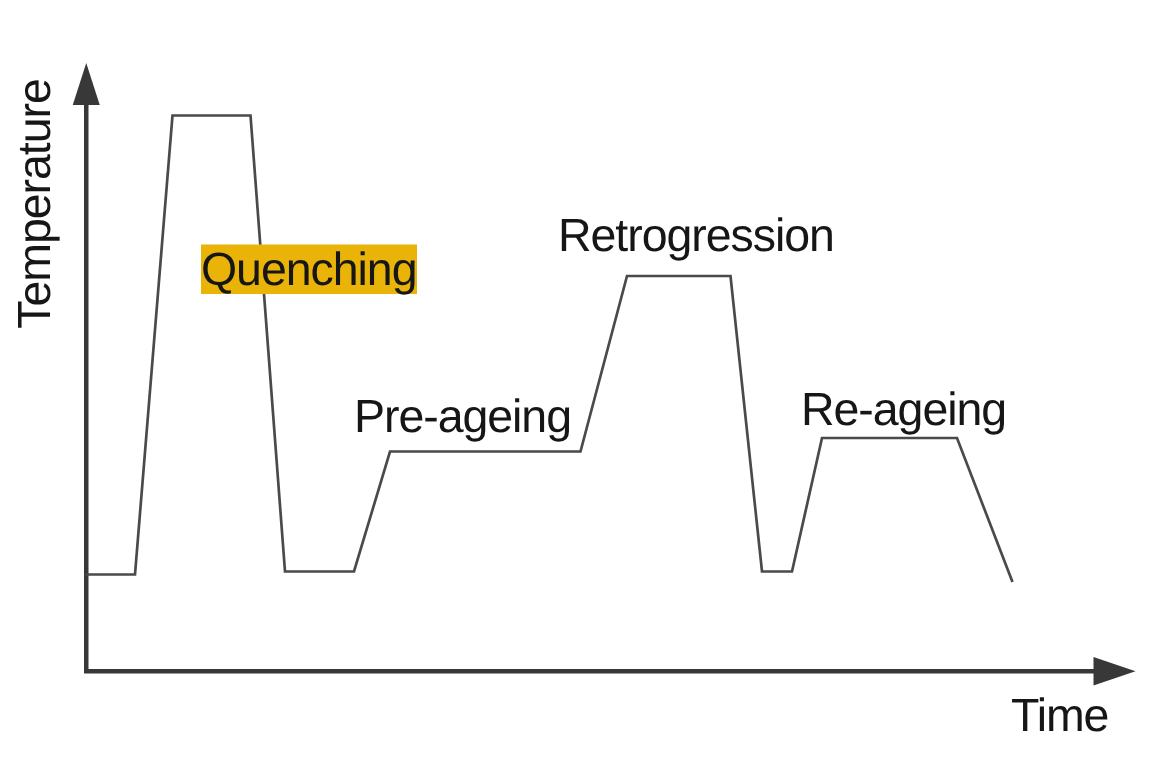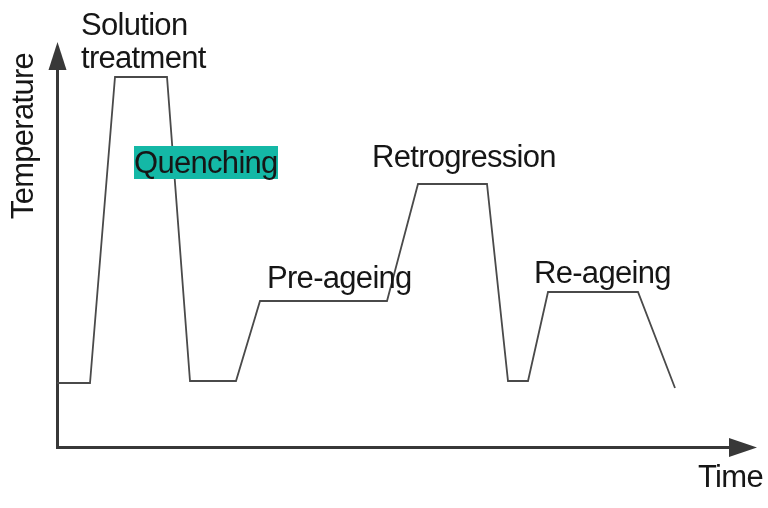--- a/index.html
+++ b/index.html
@@ -18,41 +18,39 @@
   .lbl {
     position: absolute;
     font-size: 31px; line-height: 33px; letter-spacing: -0.7px;
     color: var(--text); white-space: pre-line;
   }
   #lbl-solution      { left: 81px;  top: 8px; }
   #lbl-temperature   {
     left: -67px; top: 119px; width: 180px; height: 34px;
     text-align: center; transform: rotate(-90deg);
   }
-  #lbl-quenching     { left: 134px; top: 146px; background: #14b8a6; }
-  #lbl-preageing     { left: 236px; top: 261px; margin-left: 31px; }
+  #lbl-quenching     { left: 134px; top: 163px; background: #eab308; }
+  #lbl-preageing     { left: 236px; top: 261px; }
   #lbl-retrogression { left: 372px; top: 140px; }
   #lbl-reageing      { left: 534px; top: 256px; }
-  #lbl-time          { left: 698px; top: 460px; }
+  #lbl-time          { left: 674px; top: 460px; }
 </style>
 </head>
 <body style="--axis: #383838; --curve: #4a4a4a; --text: #161616; background: rgb(255, 255, 255);">
 
 <div id="figure">
 
   <svg id="diagram-svg" width="768" height="508" viewBox="0 0 768 508">
     <line id="y-axis" x1="57.5" y1="448" x2="57.5" y2="66"></line>
     <polygon id="y-arrow" points="57.5,42 48.5,70 66.5,70"></polygon>
     <line id="x-axis" x1="56" y1="447.5" x2="731" y2="447.5"></line>
     <polygon id="x-arrow" points="757,447.5 729,438 729,457"></polygon>
     <polyline id="curve" points="57,383 90,383 115,77 167,77 190,381 236,381 260,301 387,301 418,184 487,184 508,381 528,381 548,292 638,292 675,388"></polyline>
   </svg>
 
-  <div class="lbl" id="lbl-solution">Solution
-treatment</div>
 
   <div class="lbl" id="lbl-temperature">Temperature</div>
 
   <div class="lbl" id="lbl-quenching">Quenching</div>
 
   <div class="lbl" id="lbl-preageing">Pre-ageing</div>
 
   <div class="lbl" id="lbl-reageing">Re-ageing</div>
 
   <div class="lbl" id="lbl-retrogression">Retrogression</div>

